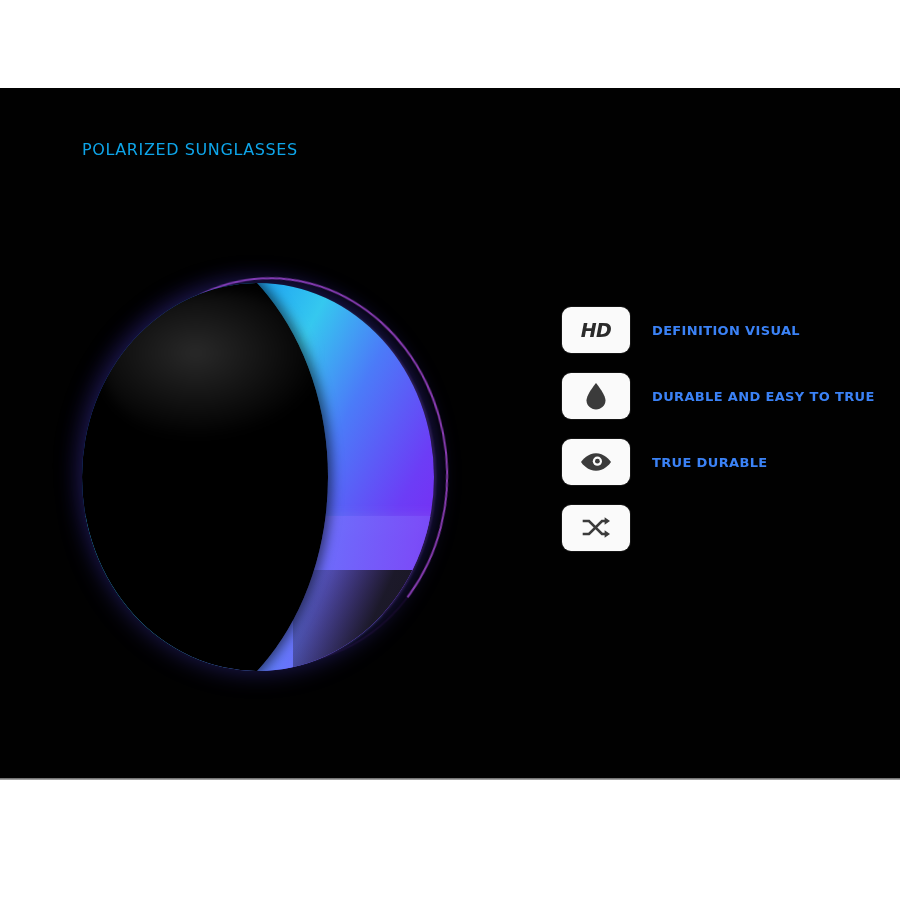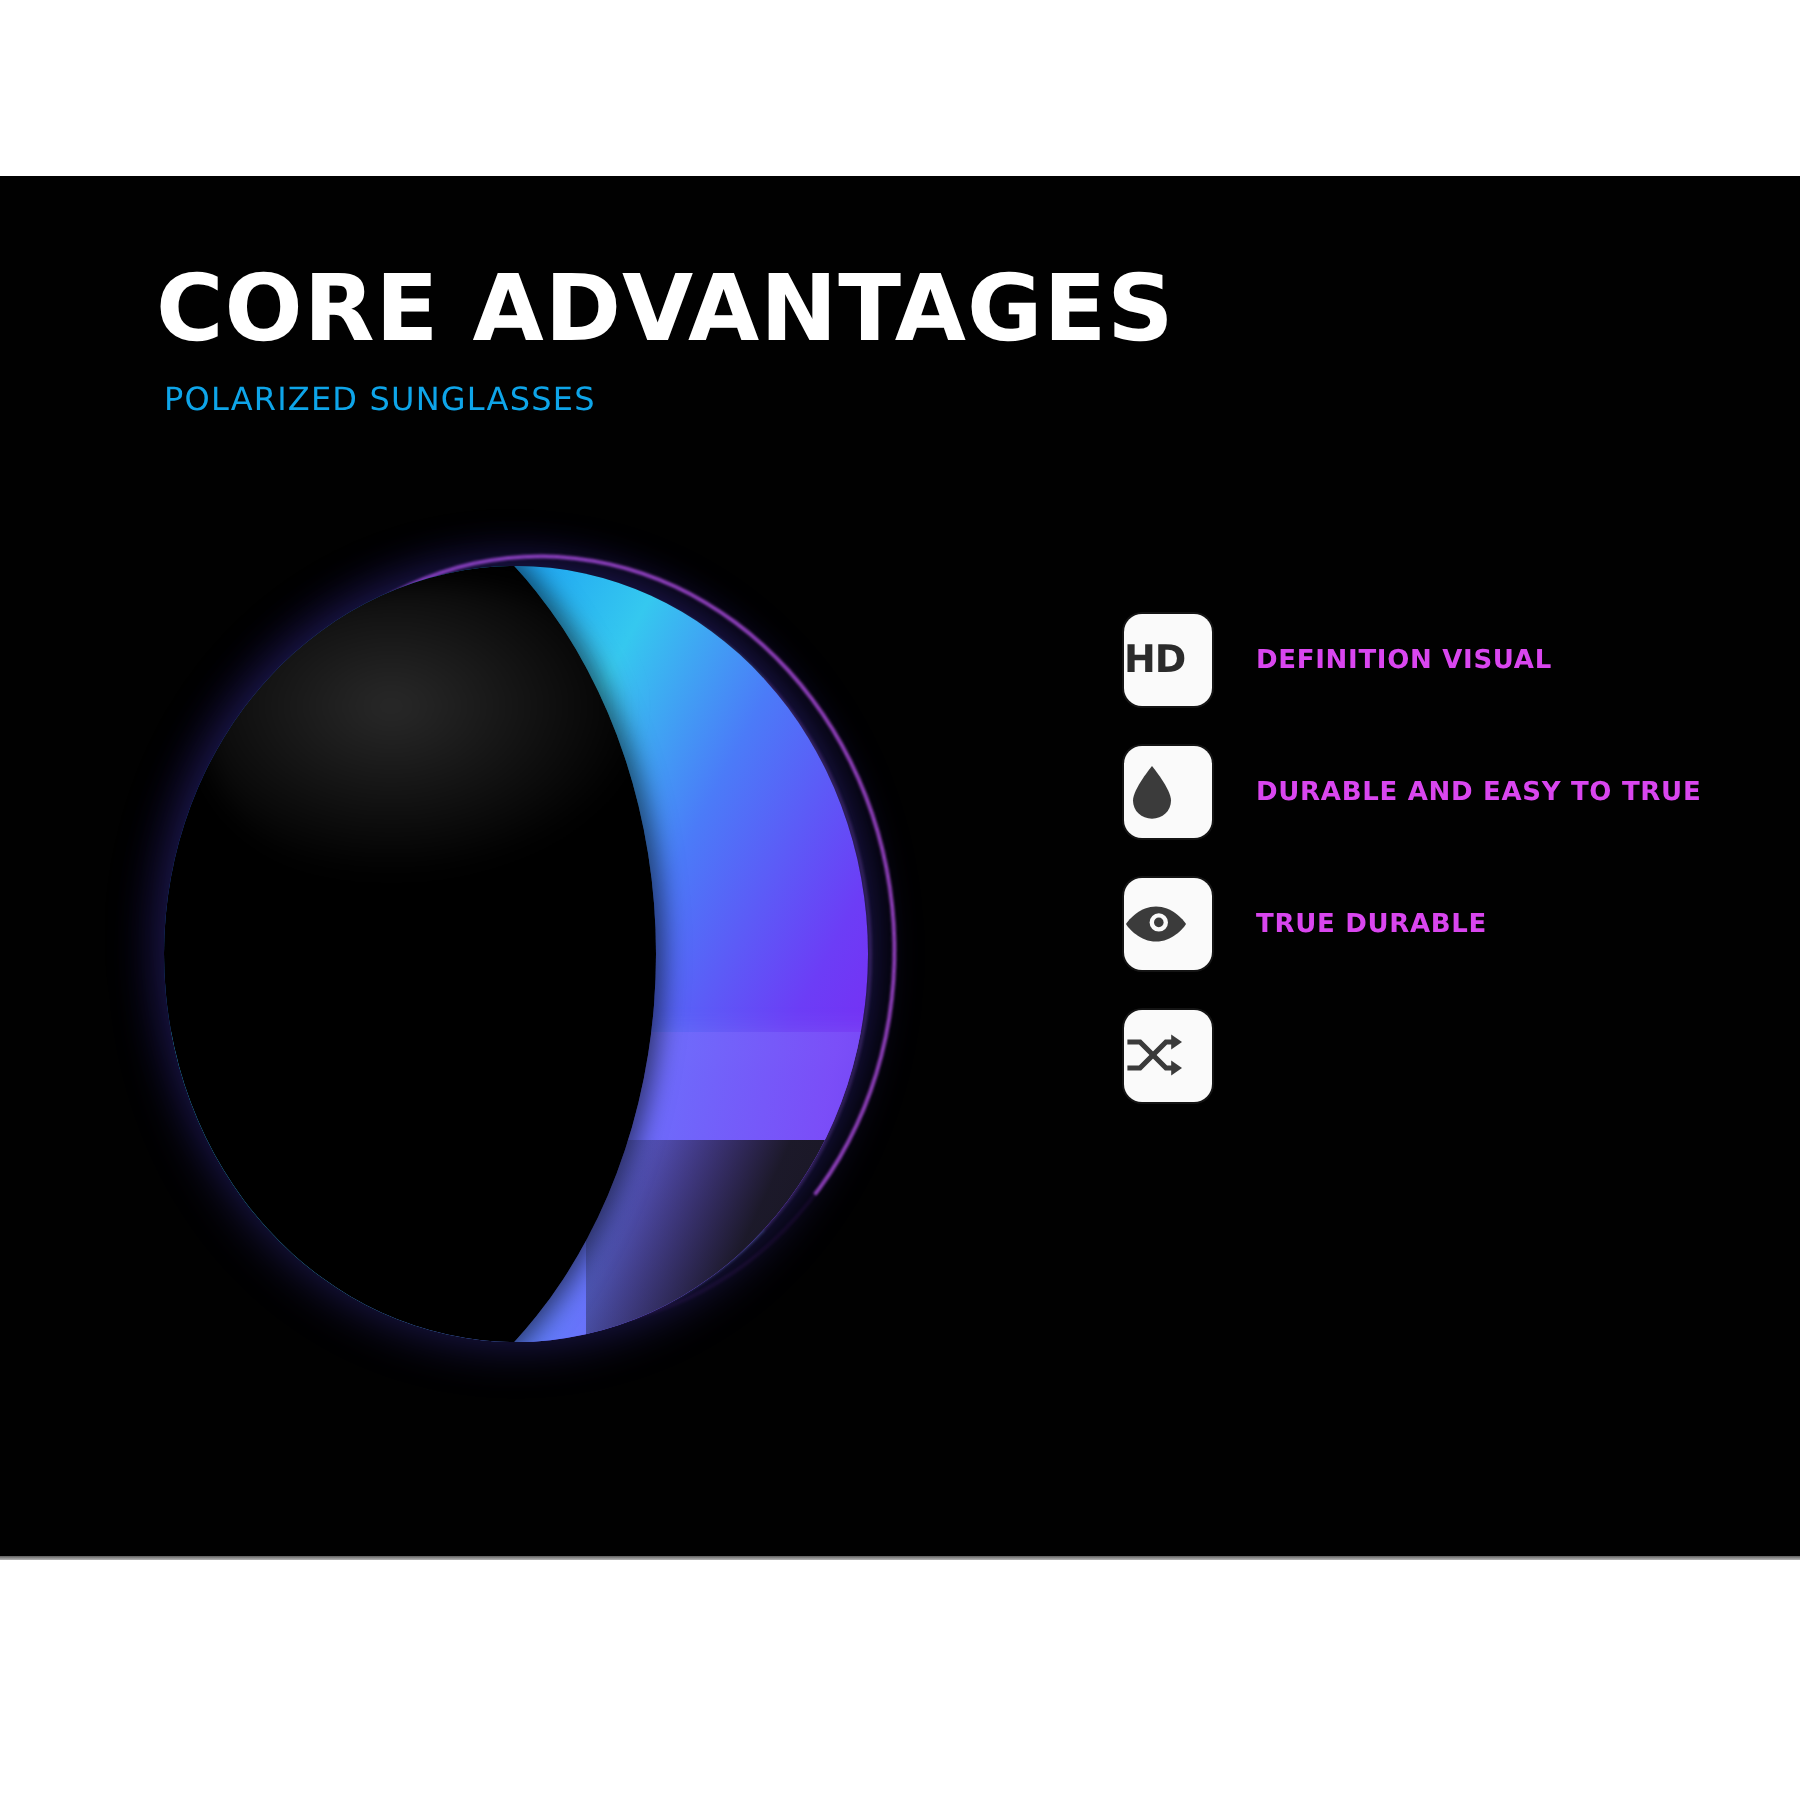--- a/index.html
+++ b/index.html
@@ -214,56 +214,57 @@
     top: 209px;
     width: 320px;
   }
   .feature-row {
     display: flex;
     align-items: center;
     height: 66px;
   }
   .feature-tile {
     flex: 0 0 auto;
-    width: 44px;
+    width: 68px;
     height: 46px;
     border-radius: 9px;
     background: #fafafa;
     display: flex;
     align-items: center;
+    justify-content: center;
     box-shadow: 0 0 0 1px rgba(255,255,255,.08);
+    font-style: italic;
   }
   .feature-tile svg { display: block; }
   .tile-hd {
     font-family: "DejaVu Sans", sans-serif;
     font-size: 19px;
     font-weight: 700;
     letter-spacing: -0.5px;
     color: #2b2b2b;
   }
   .feature-label {
     margin-left: 22px;
     font-family: "DejaVu Sans", sans-serif;
     font-size: 13px;
     font-weight: 600;
     letter-spacing: 0.35px;
-    color: #d946ef;
+    color: #3b82f6;
     white-space: nowrap;
   }
   .feature-label:empty { display: none; }
 </style>
 </head>
 <body>
 
 <div id="poster">
 
   <div class="panel">
 
     <div class="heading-block">
-      <h1 class="title">CORE ADVANTAGES</h1>
       <div class="subtitle">POLARIZED SUNGLASSES</div>
     </div>
 
     <div class="lens-stage">
       <div class="lens-halo"></div>
       <div class="lens-rim2"></div>
       <div class="lens-rim"></div>
       <div class="lens-disc">
         <div class="lens-band-soft"></div>
         <div class="lens-band"></div>

